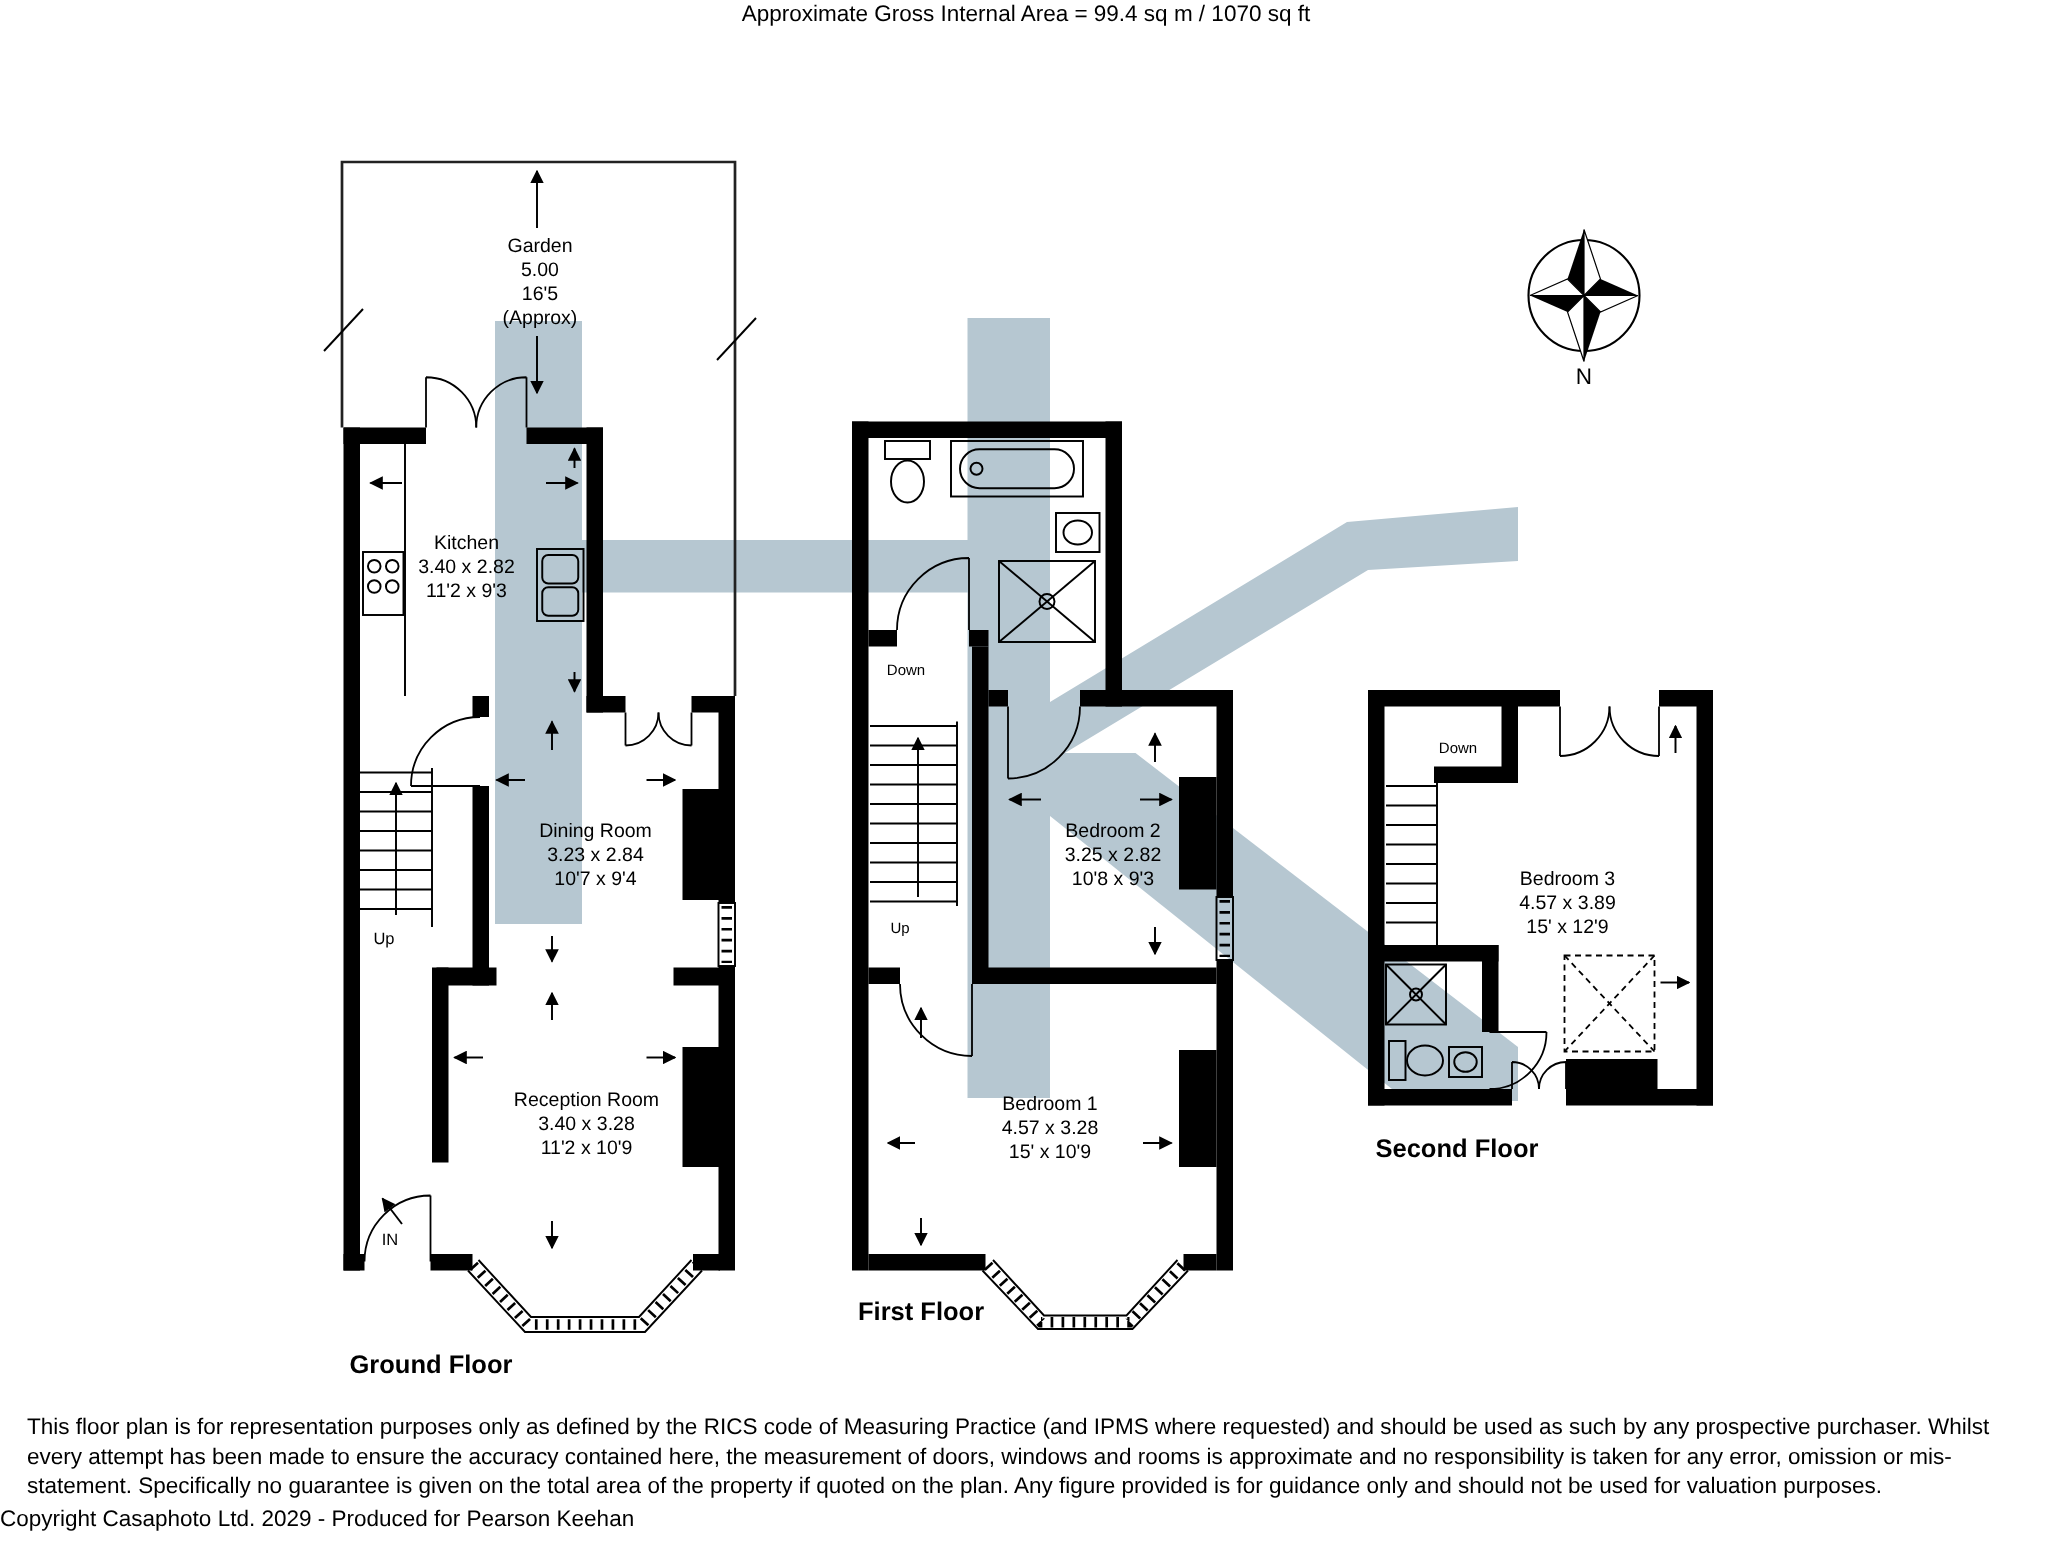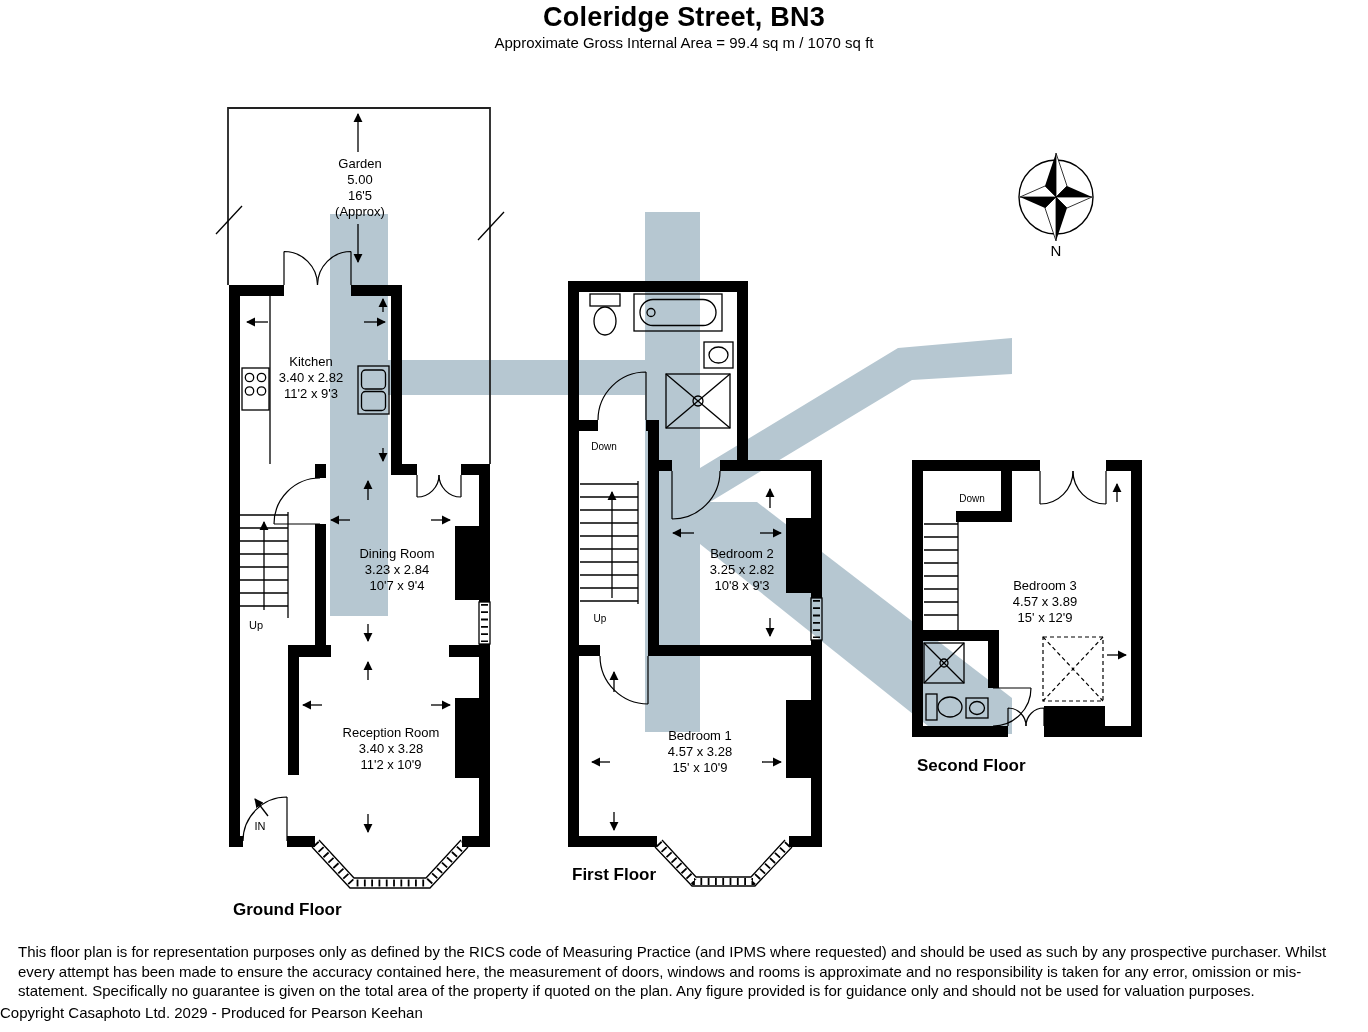--- a/index.html
+++ b/index.html
@@ -27,21 +27,20 @@
   .dim{fill:none;stroke:#000;stroke-width:1.3px;}
   .ladder{fill:none;stroke:#000;stroke-width:7px;stroke-dasharray:1.8 5.5;}
   .dash{fill:none;stroke:#000;stroke-width:1.2px;stroke-dasharray:4 3;}
 </style>
 </head>
 <body>
 
 <div class="page">
 
   <header class="hdr">
-    <h1>Coleridge Street, BN3</h1>
     <div class="sub">Approximate Gross Internal Area = 99.4 sq m / 1070 sq ft</div>
   </header>
 
   <svg class="wm" width="1368" height="1032" viewBox="0 0 1368 1032">
     <g fill="#b6c7d1" stroke="none">
       <rect x="330" y="214" width="58" height="402"></rect>
       <rect x="388" y="360" width="260" height="35"></rect>
       <rect x="645" y="212" width="55" height="520"></rect>
       <path d="M 700 468 L 898 348 L 1012 338 L 1012 374 L 912 380 L 700 508 Z"></path>
       <path d="M 700 502 L 757 502 L 1012 698 L 1012 734 L 938 734 L 700 544 Z"></path>

